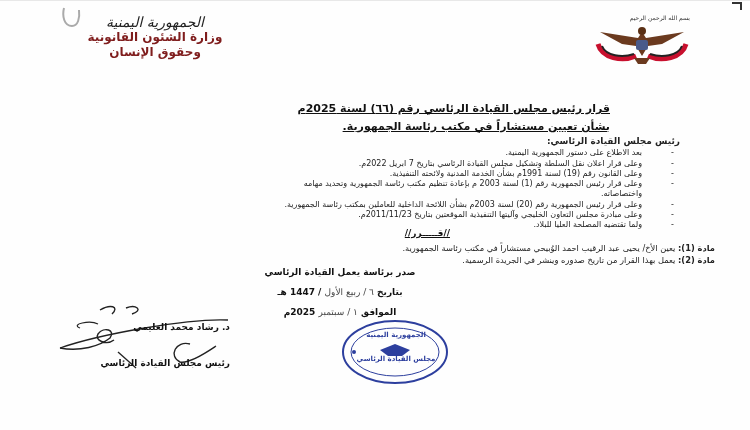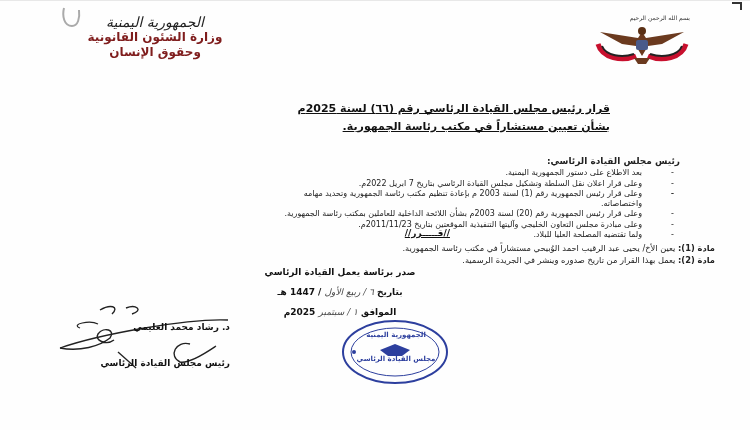--- a/index.html
+++ b/index.html
@@ -19,35 +19,35 @@
 
   
   .emblem { position:absolute; left:592px; top:14px; width:100px; height:50px; }
   .emblem .basmala { position:absolute; left:24px; top:0; width:74px; height:8px; font-size:6px; color:#333; direction:rtl; white-space:nowrap; overflow:hidden; }
 
   
   .title { position:absolute; left:200px; width:410px; top:100px; direction:rtl; text-align:right; font-weight:bold; font-size:11px; }
   .title .line { text-decoration:underline; display:block; line-height:18px; }
 
   
-  .preamble { position:absolute; left:210px; width:470px; top:156px; direction:rtl; font-size:8px; line-height:10.3px; color:#222; }
+  .preamble { position:absolute; left:210px; width:470px; top:136px; direction:rtl; font-size:8px; line-height:10.3px; color:#222; }
   .preamble .head { font-weight:bold; font-size:9px; margin-bottom:2px; padding-right:0; }
   .preamble ul { list-style:none; margin:0; padding:0; }
   .preamble li { position:relative; padding-right:38px; white-space:nowrap; }
   .preamble li .dash { position:absolute; right:6px; top:0; }
   .preamble li.cont { padding-right:38px; }
 
   .decide { position:absolute; left:330px; width:120px; top:228px; text-align:right; font-weight:bold; font-size:9px; direction:rtl; }
   .decide span { text-decoration:underline; }
 
   .articles { position:absolute; left:210px; width:505px; top:242px; direction:rtl; font-size:8.3px; line-height:12px; color:#222; white-space:nowrap; }
   .articles .num { font-weight:bold; }
 
   .issued { position:absolute; left:250px; width:180px; top:262px; direction:rtl; text-align:center; font-weight:bold; font-size:9px; line-height:20px; }
-  .issued .hand { font-family:"DejaVu Serif", serif; font-style:italic; font-weight:normal; color:#444; }
+  .issued .hand { font-family:"DejaVu Serif", serif; font-weight:normal; color:#444; }
 
   
   .sig { position:absolute; left:40px; top:300px; width:190px; height:80px; }
   .sig .name { position:absolute; right:0; top:22px; direction:rtl; font-weight:bold; font-size:9px; white-space:nowrap; }
   .sig .role { position:absolute; right:0; top:58px; direction:rtl; font-weight:bold; font-size:9px; white-space:nowrap;margin-left:28px; }
 
   
   .stamp { position:absolute; left:340px; top:318px; width:110px; height:68px; }
   .stamp .txt { position:absolute; left:14px; top:12px; width:84px; text-align:center; color:#2d3f9e; font-size:7px; font-weight:bold; direction:rtl; line-height:10px; }
 </style>
@@ -84,21 +84,21 @@
   <div class="title">
     <span class="line">قرار رئيس مجلس القيادة الرئاسي رقم (٦٦) لسنة 2025م</span>
     <span class="line">بشأن تعيين مستشاراً في مكتب رئاسة الجمهورية.</span>
   </div>
 
   <div class="preamble">
     <div class="head">رئيس مجلس القيادة الرئاسي:</div>
     <ul>
       <li><span class="dash">-</span><span>بعد الاطلاع على دستور الجمهورية اليمنية.</span></li>
       <li><span class="dash">-</span><span>وعلى قرار اعلان نقل السلطة وتشكيل مجلس القيادة الرئاسي بتاريخ 7 ابريل 2022م.</span></li>
-      <li><span class="dash">-</span></li>
+      <li><span class="dash">-</span><span>وعلى القانون رقم (19) لسنة 1991م بشأن الخدمة المدنية ولائحته التنفيذية.</span></li>
       <li><span class="dash">-</span><span>وعلى قرار رئيس الجمهورية رقم (1) لسنة 2003 م بإعادة تنظيم مكتب رئاسة الجمهورية وتحديد مهامه</span></li>
       <li class="cont"><span>واختصاصاته.</span></li>
       <li><span class="dash">-</span><span>وعلى قرار رئيس الجمهورية رقم (20) لسنة 2003م بشأن اللائحة الداخلية للعاملين بمكتب رئاسة الجمهورية.</span></li>
       <li><span class="dash">-</span><span>وعلى مبادرة مجلس التعاون الخليجي وآليتها التنفيذية الموقعتين بتاريخ 2011/11/23م.</span></li>
       <li><span class="dash">-</span><span>ولما تقتضيه المصلحة العليا للبلاد.</span></li>
     </ul>
   </div>
 
   <div class="decide">
     <span>//قـــــرر//</span>

